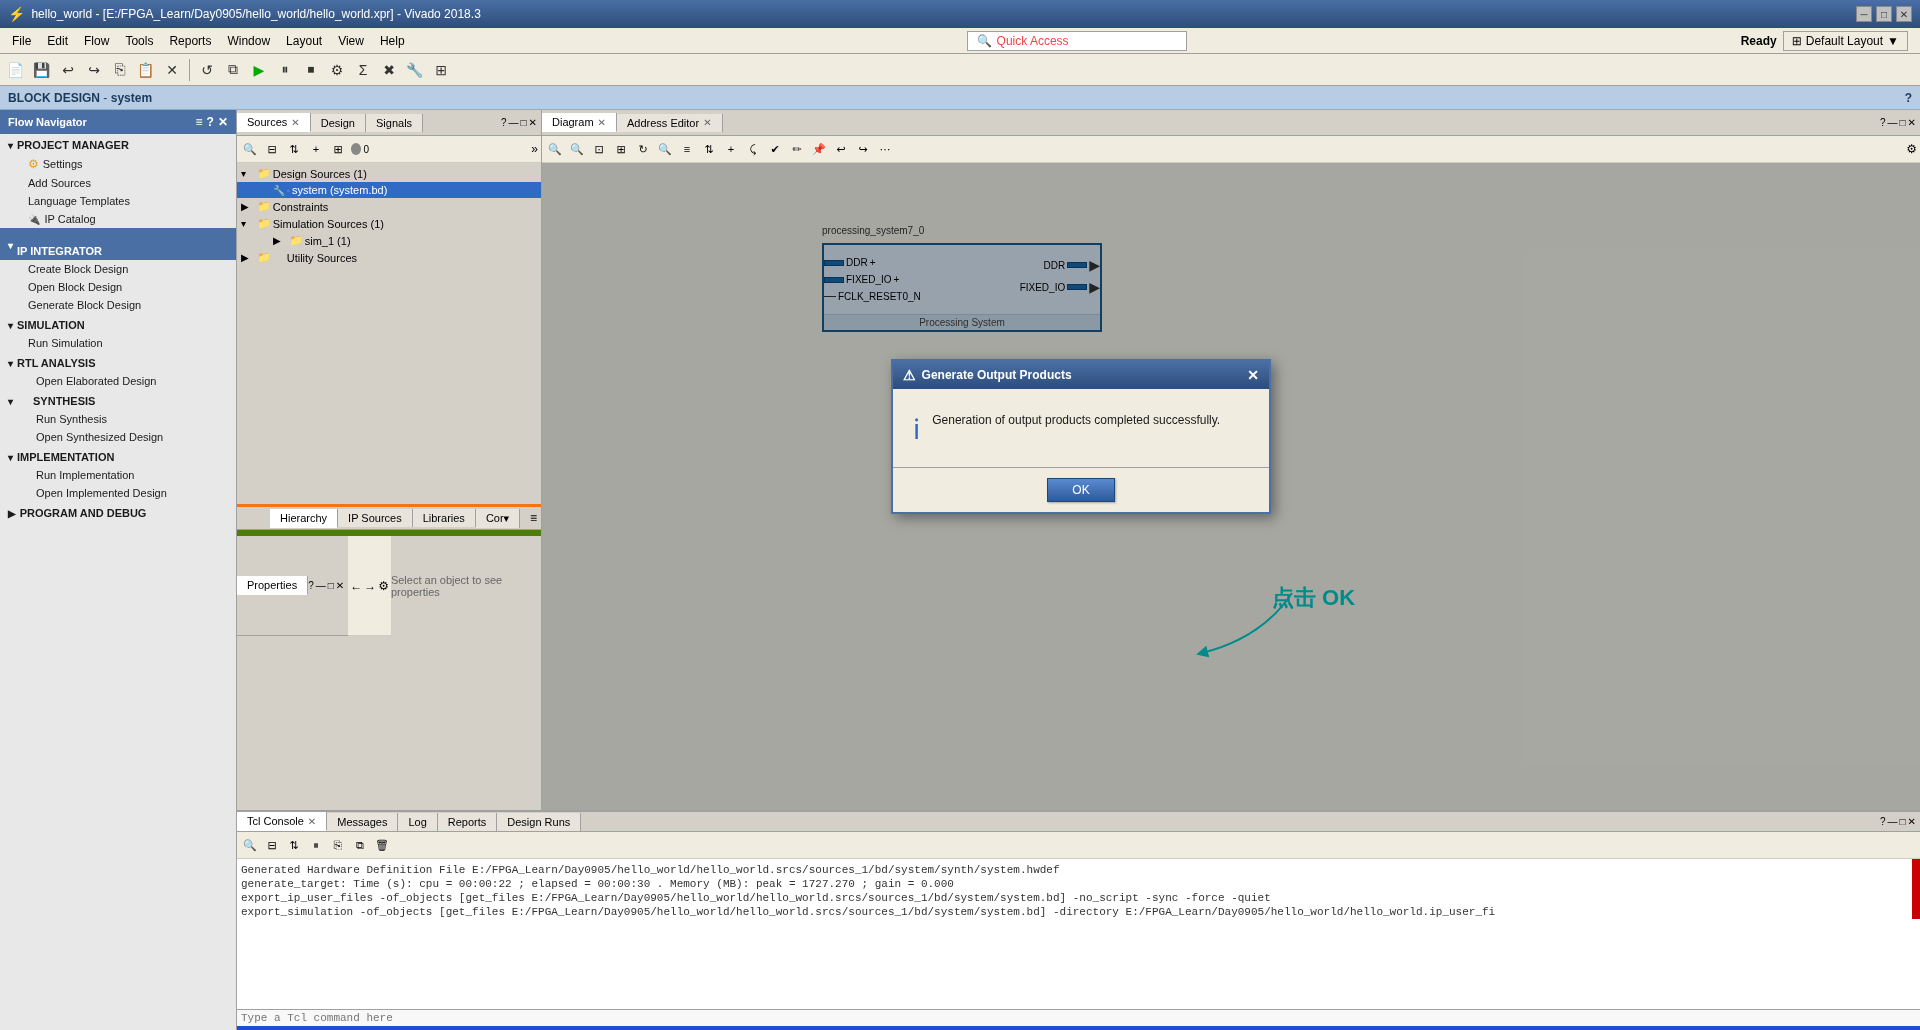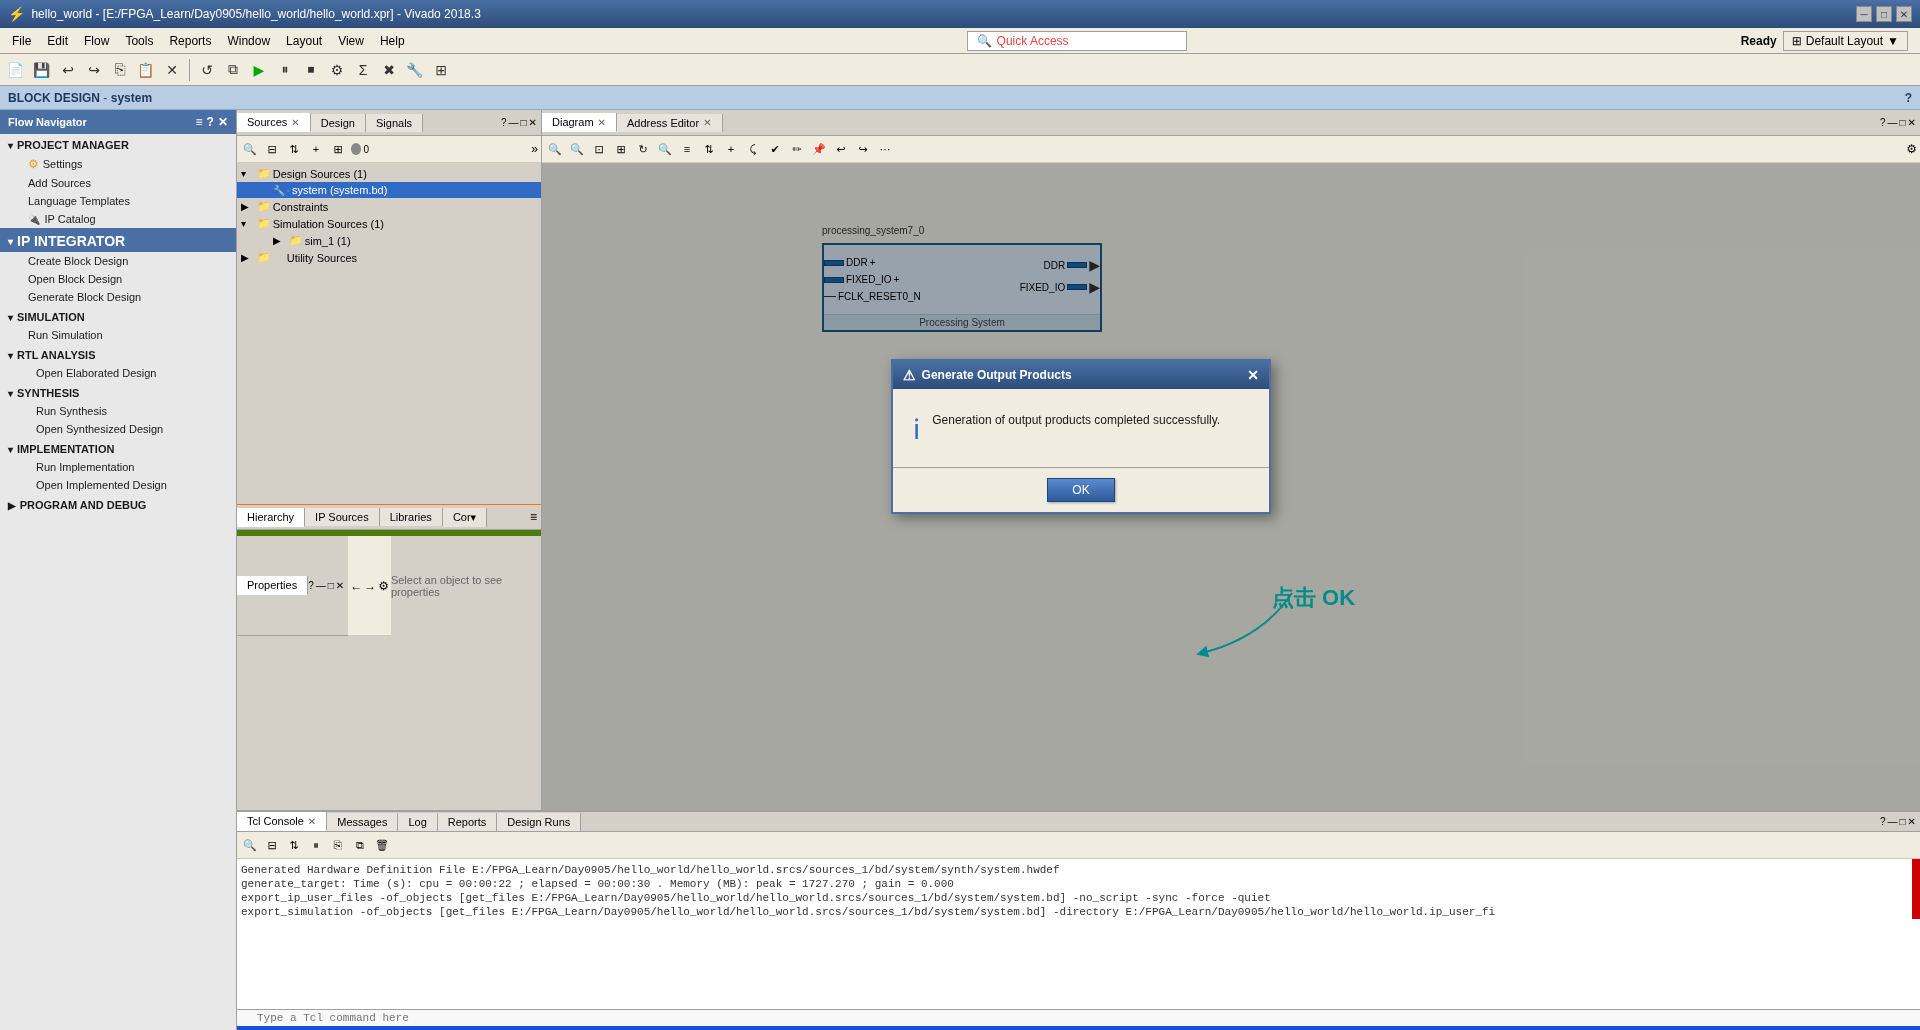--- a/index.html
+++ b/index.html
@@ -110,21 +110,21 @@
     .props-content { display: flex; align-items: center; justify-content: center; height: 100px; color: #666; font-size: 11px; }
     .diagram-toolbar { display: flex; align-items: center; padding: 3px; gap: 2px; background: #f0ece0; border-bottom: 1px solid #d0ccc0; }
 
     
     .canvas { width: 100%; height: 100%; background: #f0f0e8; position: relative; }
 
     
     .bottom-panel { height: 220px; border-top: 1px solid #a0a0a0; }
     .tcl-console { background: white; font-family: 'Courier New', monospace; font-size: 11px; overflow-y: auto; padding: 4px; height: 150px; }
     .tcl-line { padding: 1px 0; color: #333; white-space: nowrap; overflow: hidden; text-overflow: ellipsis; }
-    .tcl-input { display: flex; align-items: center; border-top: 1px solid #a0a0a0; padding: 2px 20px; background: #f8f8f8; }
+    .tcl-input { display: flex; align-items: center; border-top: 1px solid #a0a0a0; padding: 2px 4px; background: #f8f8f8; }
     .tcl-input input { flex: 1; border: none; outline: none; font-family: 'Courier New', monospace; font-size: 11px; background: transparent; }
 
     
     .modal-overlay {
       position: absolute; top: 0; left: 0; right: 0; bottom: 0;
       background: rgba(0,0,0,0.3); z-index: 100;
       display: flex; align-items: center; justify-content: center;
     }
     .modal {
       background: #f0ece0; border: 2px solid #4a6fa5;
@@ -258,21 +258,21 @@
     <div class="nav-item">
       <span>Language Templates</span>
     </div>
     <div class="nav-item nav-item-with-icon">
       <span style="font-size:10px;color:#886600;">🔌</span>
       <span>IP Catalog</span>
     </div>
 
     <div class="nav-section-header" style="background:#4a6fa5;color:white;">
       <span style="font-size:10px;">▾</span>
-      <span style="font-size:14px;">IP INTEGRATOR</span>
+      <span style="font-size:11px;margin-top:12px;">IP INTEGRATOR</span>
     </div>
     <div class="nav-item">
       <span>Create Block Design</span>
     </div>
     <div class="nav-item">
       <span>Open Block Design</span>
     </div>
     <div class="nav-item">
       <span>Generate Block Design</span>
     </div>
@@ -288,21 +288,21 @@
     <div class="nav-section-header">
       <span style="font-size:10px;">▾</span>
       <span style="font-size:11px;">RTL ANALYSIS</span>
     </div>
     <div class="nav-item" style="padding-left:36px;">
       <span>Open Elaborated Design</span>
     </div>
 
     <div class="nav-section-header">
       <span style="font-size:10px;">▾</span>
-      <span style="font-size:11px;">SYNTHESIS</span>
+      <span style="font-size:11px;margin-left:16px;">SYNTHESIS</span>
     </div>
     <div class="nav-item" style="padding-left:36px;">
       <span>Run Synthesis</span>
     </div>
     <div class="nav-item" style="padding-left:36px;">
       <span>Open Synthesized Design</span>
     </div>
 
     <div class="nav-section-header">
       <span style="font-size:10px;">▾</span>
@@ -386,21 +386,21 @@
               <span style="font-size:11px;">📁</span>
               <span style="margin-left:2px;">sim_1 (1)</span>
             </div>
             <div class="tree-item" style="padding-left:4px;">
               <span style="width:16px;font-size:10px;">▶</span>
               <span style="font-size:11px;">📁</span>
               <span style="margin-left:16px;">Utility Sources</span>
             </div>
           </div>
 
-          <div class="tab-bar" style="border-top:1px solid #f97316;">
+          <div class="tab-bar" style="border-top:3px solid #f97316;padding-left:33px;">
             <div class="tab active">
               <span>Hierarchy</span>
             </div>
             <div class="tab">
               <span>IP Sources</span>
             </div>
             <div class="tab">
               <span>Libraries</span>
             </div>
             <div class="tab">

